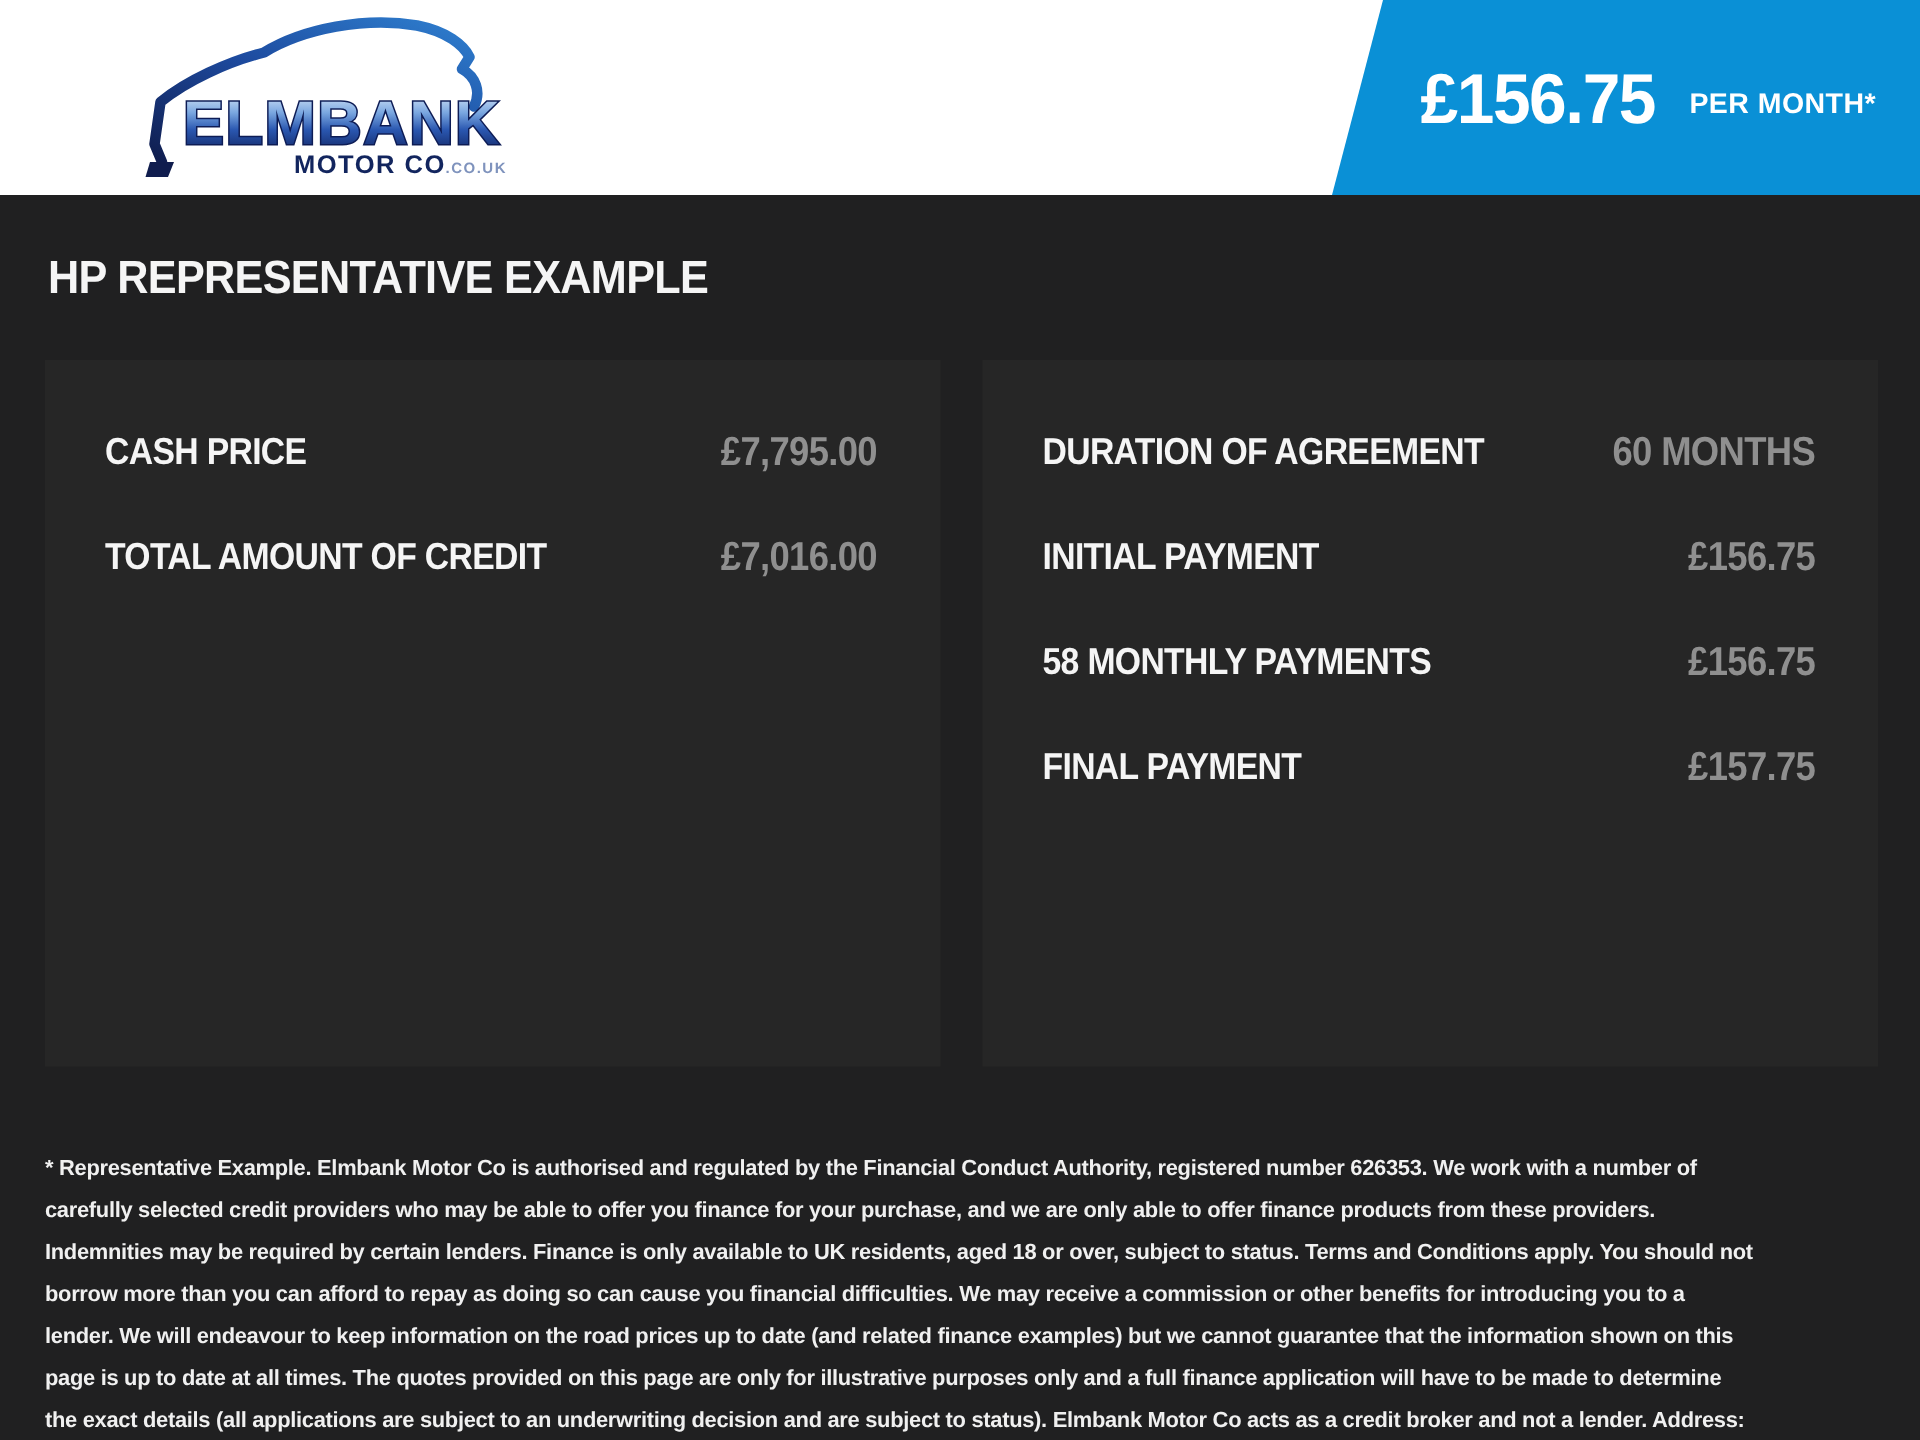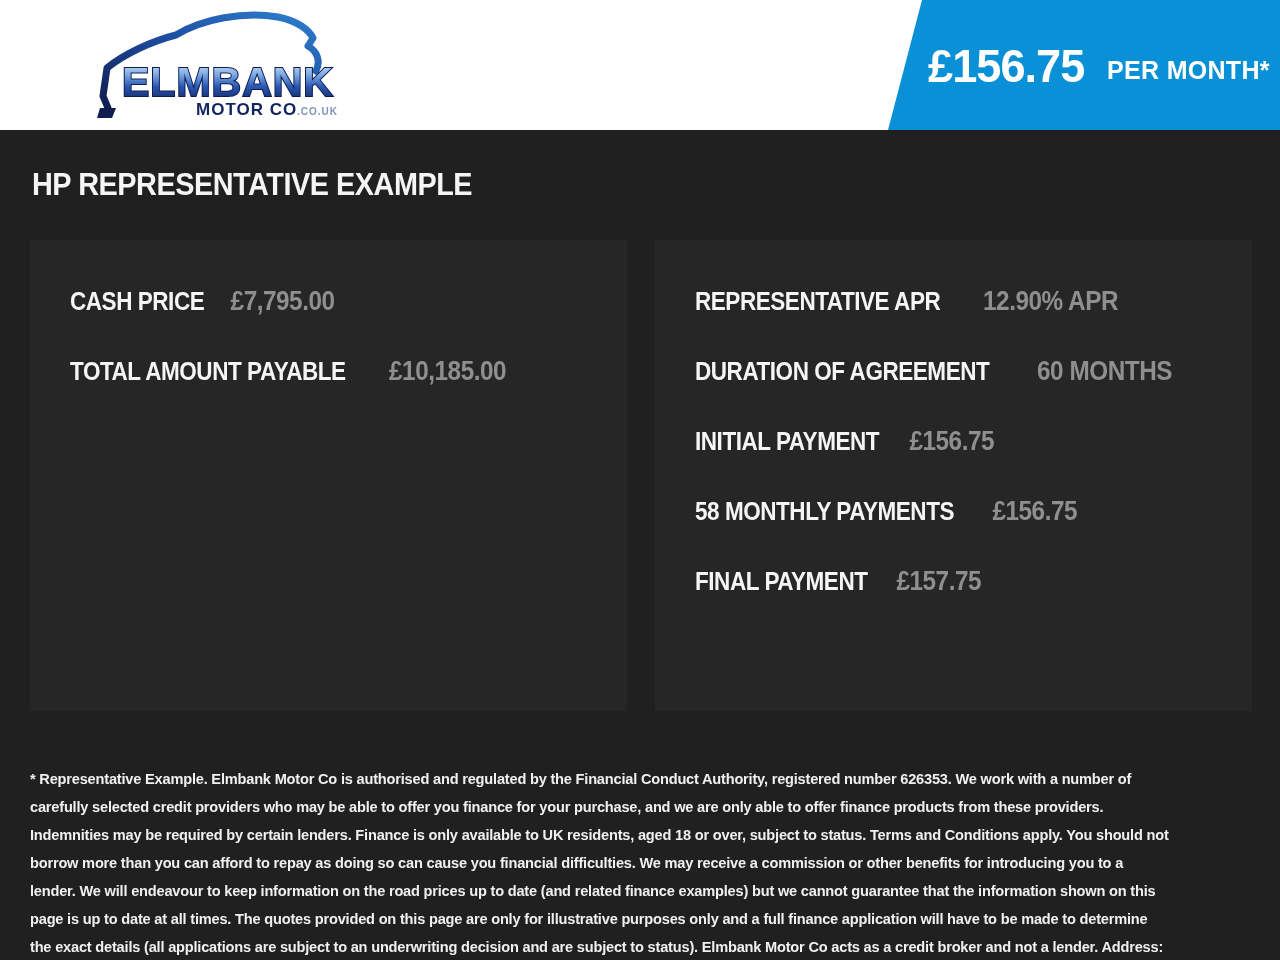--- a/index.html
+++ b/index.html
@@ -30,21 +30,21 @@
     display:flex;align-items:center;justify-content:center;
     gap:16px;
     padding-left:30px;box-sizing:border-box;
   }
   .price-amount{
     color:#ffffff;font-size:47px;font-weight:bold;
     letter-spacing:-1px;
     transform:scaleX(0.96);transform-origin:left center;
   }
   .price-period{
-    color:#ffffff;font-size:25px;font-weight:bold;
+    color:#ffffff;font-size:19px;font-weight:bold;
     letter-spacing:0.3px;margin-top:10px;
   }
   
   .page-title{
     margin:0;
     position:absolute;left:32px;top:167px;
     color:#f5f5f5;font-size:31px;font-weight:bold;
     letter-spacing:-0.5px;
     transform:scaleX(0.93);transform-origin:left center;
     white-space:nowrap;
@@ -56,21 +56,21 @@
     display:flex;gap:28px;
   }
   .panel{
     width:597px;height:471px;
     background:#262626;
     box-sizing:border-box;
     padding:26px 42px 0 40px;
   }
   .row{
     height:70px;
-    display:flex;align-items:center;
+    display:flex;align-items:center;justify-content:space-between;
   }
   .row .lbl{
     color:#f5f5f5;font-size:25px;font-weight:bold;
     letter-spacing:-0.5px;white-space:nowrap;
     transform:scaleX(0.9);transform-origin:left center;
   }
   .row .val{
     color:#8f8f8f;font-size:27px;font-weight:bold;
     letter-spacing:-0.5px;white-space:nowrap;
     transform:scaleX(0.9);transform-origin:right center;
@@ -133,30 +133,26 @@
   <h1 class="page-title">HP REPRESENTATIVE EXAMPLE</h1>
 
   <div class="panels">
 
     <section class="panel">
       <div class="row">
         <span class="lbl">CASH PRICE</span>
         <span class="val">£7,795.00</span>
       </div>
       <div class="row">
-        <span class="lbl">TOTAL AMOUNT PAYABLE</span>
-        <span class="val">£10,185.00</span>
+        <span class="lbl">TOTAL AMOUNT OF CREDIT</span>
+        <span class="val">£7,016.00</span>
       </div>
     </section>
 
     <section class="panel">
-      <div class="row">
-        <span class="lbl">REPRESENTATIVE APR</span>
-        <span class="val">12.90% APR</span>
-      </div>
       <div class="row">
         <span class="lbl">DURATION OF AGREEMENT</span>
         <span class="val">60 MONTHS</span>
       </div>
       <div class="row">
         <span class="lbl">INITIAL PAYMENT</span>
         <span class="val">£156.75</span>
       </div>
       <div class="row">
         <span class="lbl">58 MONTHLY PAYMENTS</span>

